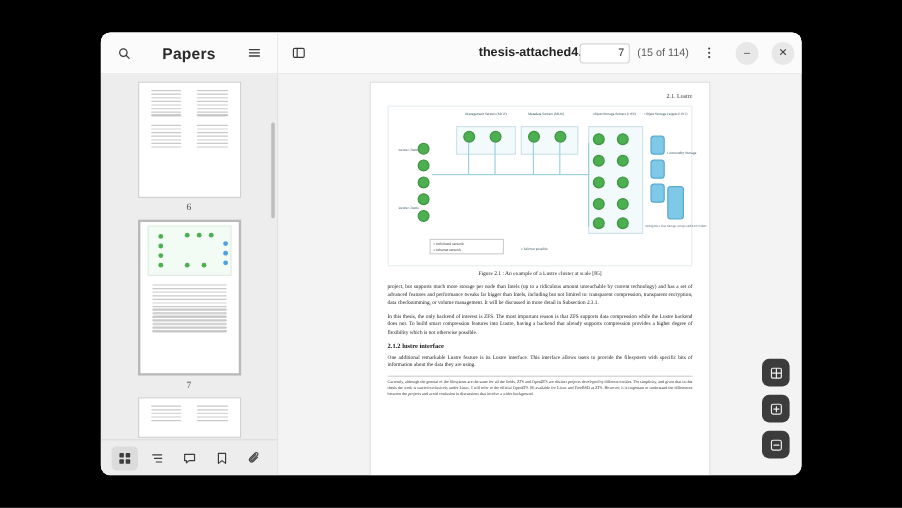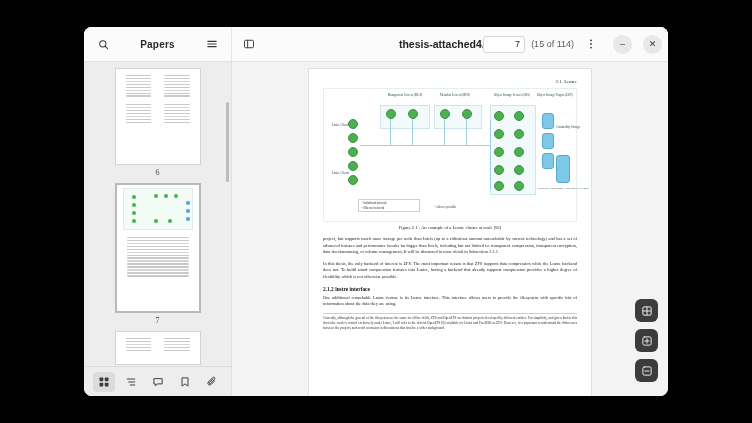--- a/index.html
+++ b/index.html
@@ -56,21 +56,21 @@
     height: 22px;
     border-radius: 4px;
     display: flex;
     align-items: center;
     justify-content: center;
     color: #3a3a3a;
     cursor: pointer;
     flex: 0 0 auto;
   }
   .lib-title {
-    font-size: 10px;
+    font-size: 13px;
     color: #2b2b2b;
     font-weight: bold;
     letter-spacing: .2px;
   }
   .doc-title {
     position: absolute;
     left: 0; right: 0;
     text-align: center;
     font-size: 10.5px;
     color: #242424;

